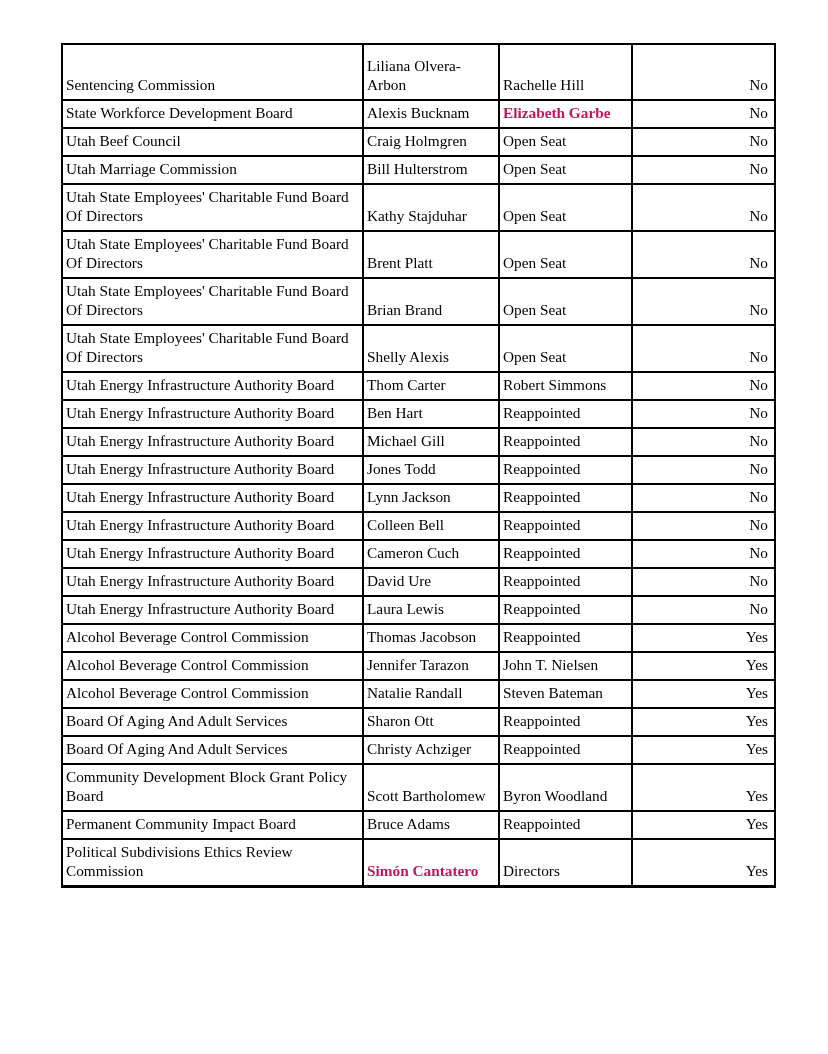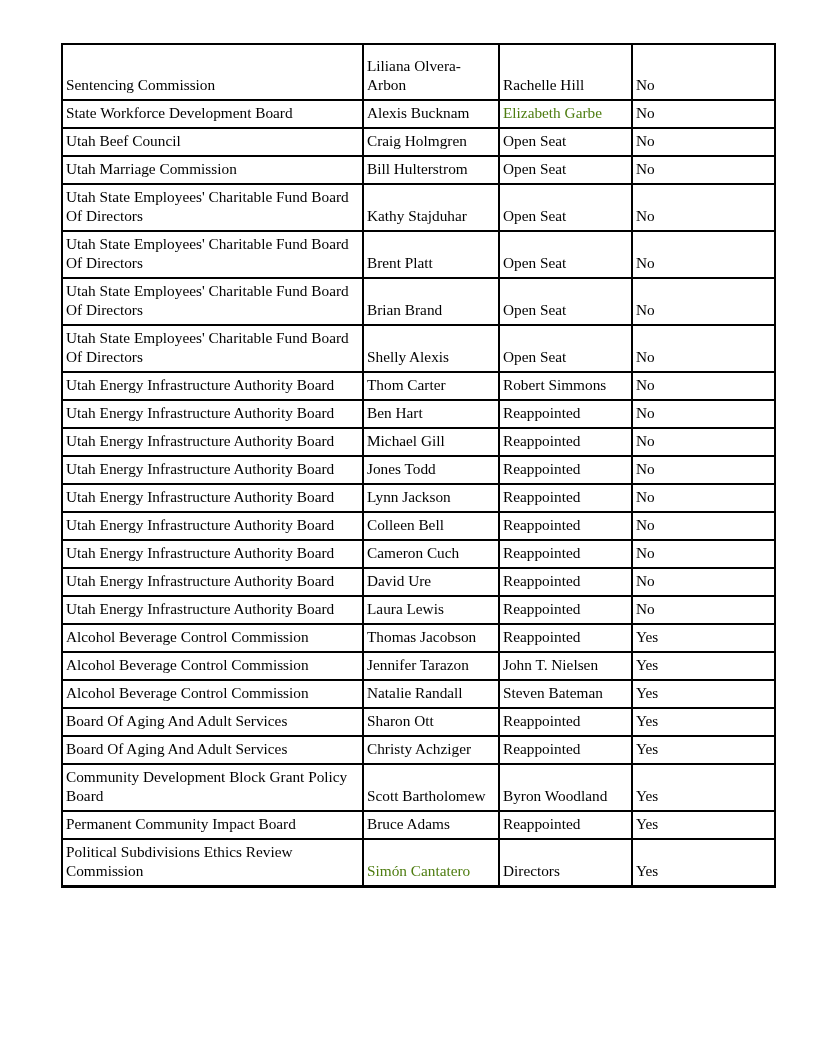--- a/index.html
+++ b/index.html
@@ -34,26 +34,27 @@
     color: #000000;
     overflow: hidden;
   }
   table.appointments tr {
     height: 14px;
   }
   table.appointments tr.first-row {
     height: 56px;
   }
   td.col-confirm {
-    text-align: left;
+    text-align: right;
     padding-left: 2px;
     padding-right: 2px;
   }
   td .muted {
-    color: #4d7c0f;
+    color: #be185d;
+    font-weight: bold;
   }
 </style>
 </head>
 <body>
 
 <div class="page">
   <table class="appointments">
     <colgroup>
       <col style="width:301px">
       <col style="width:136px">

